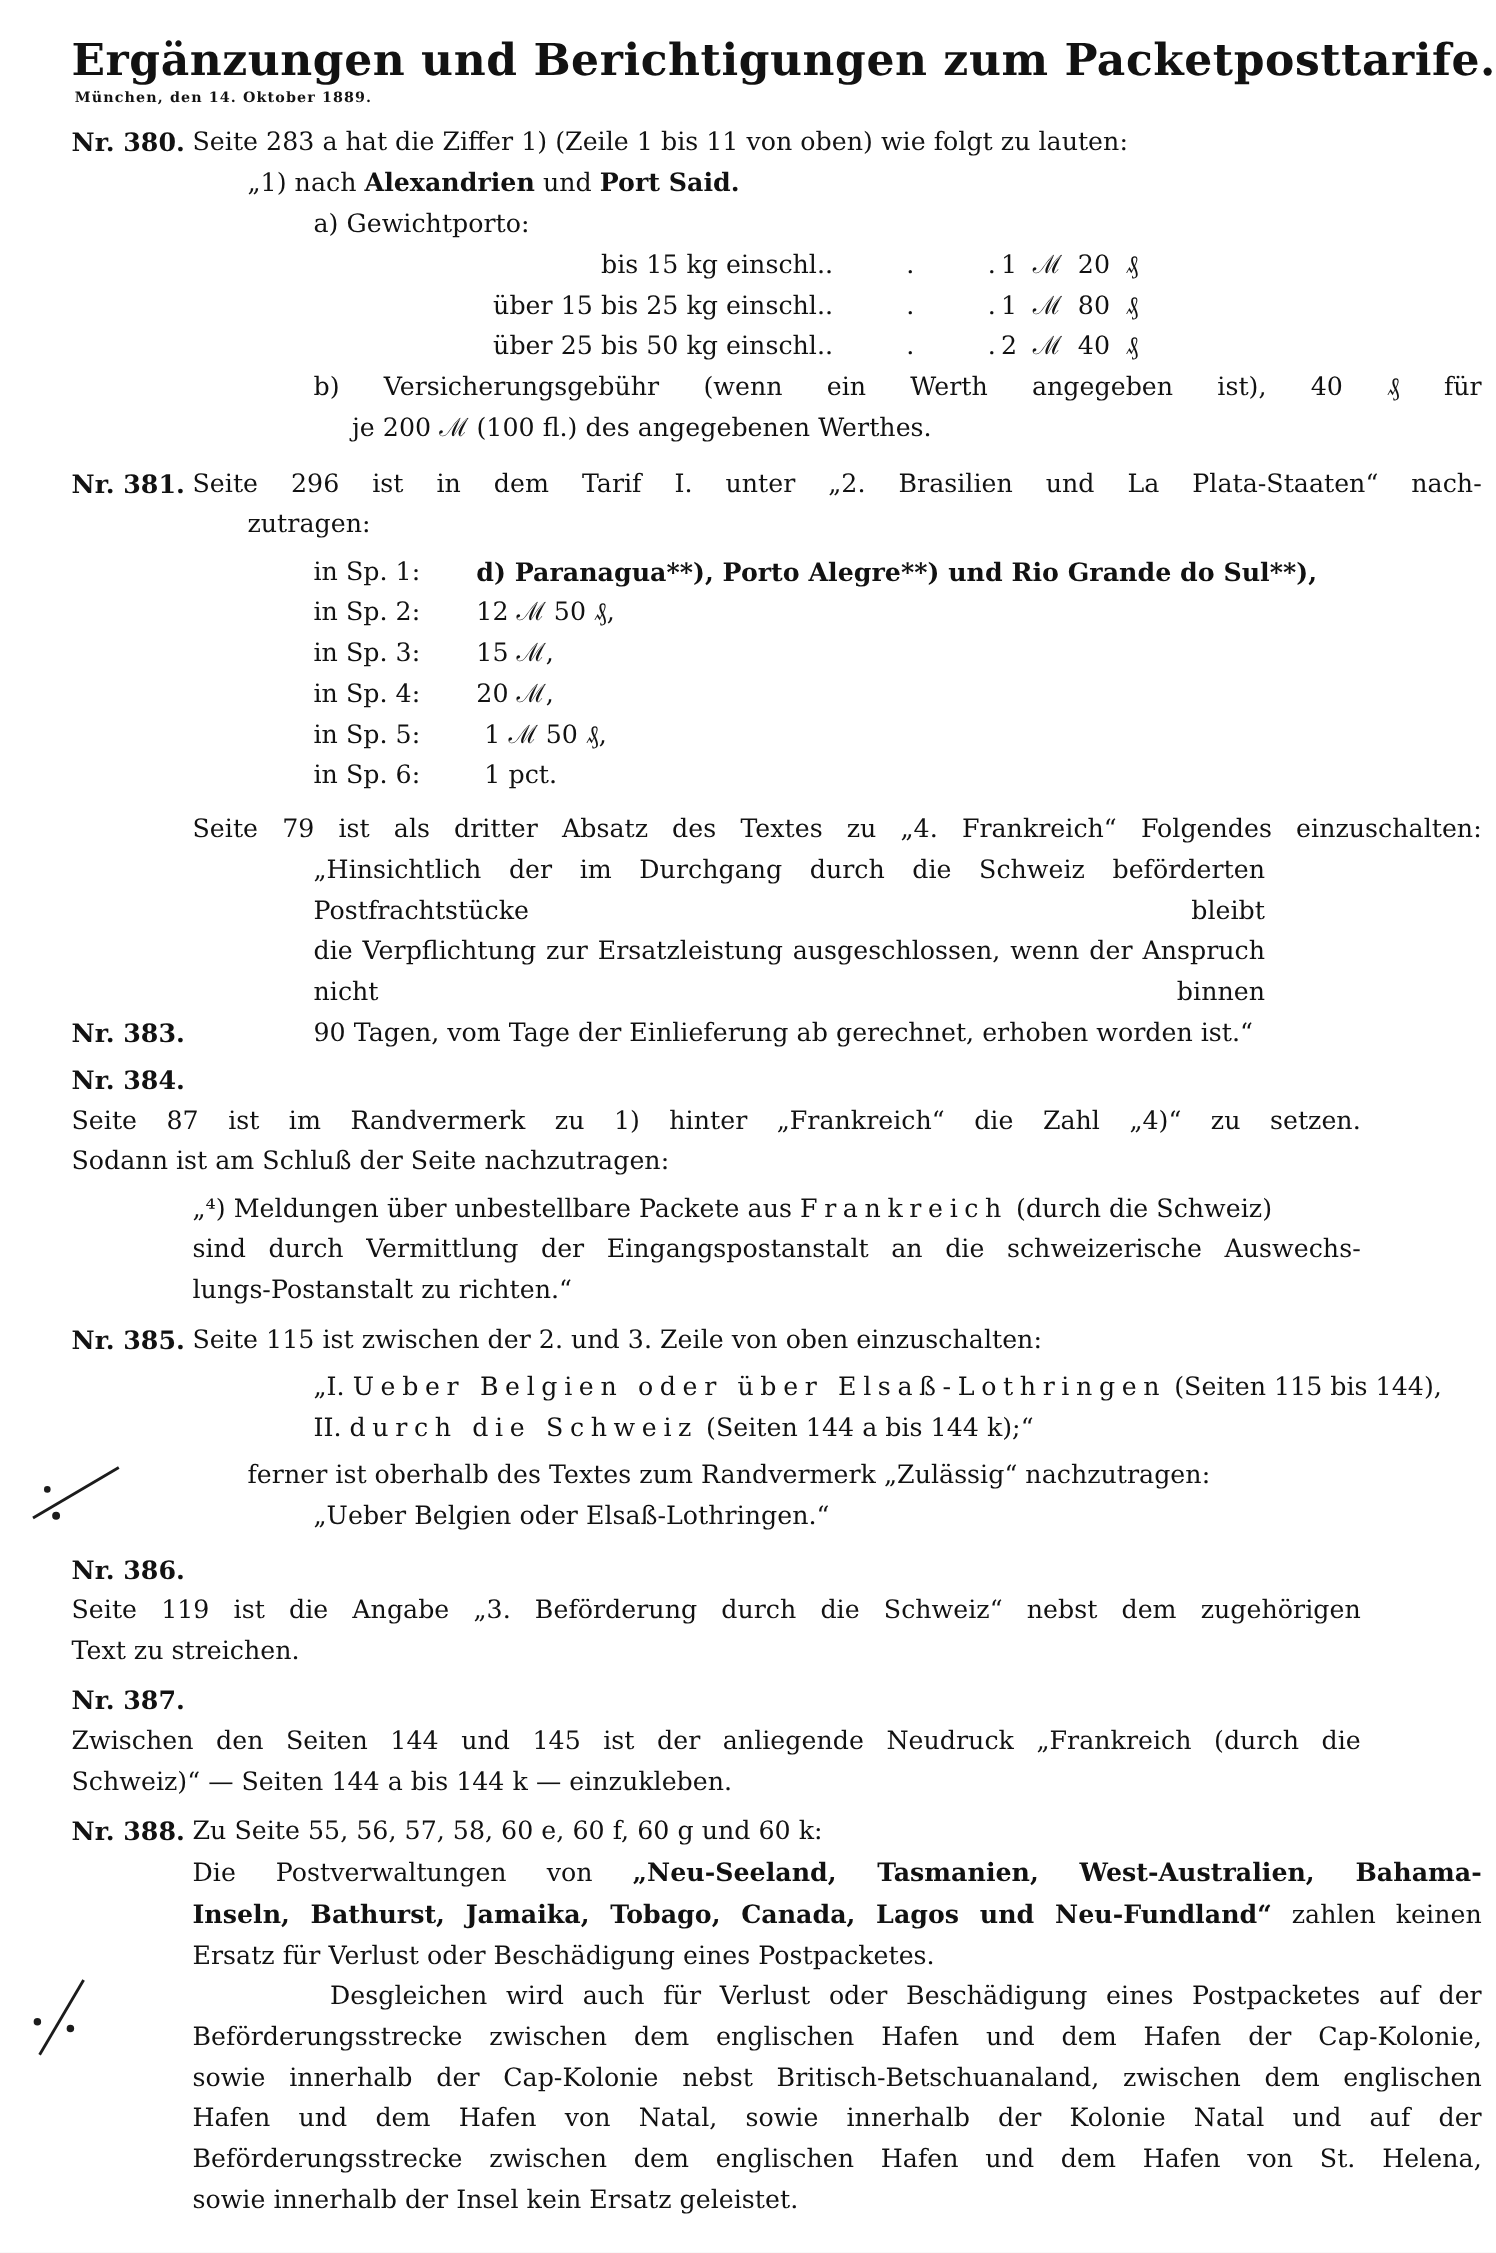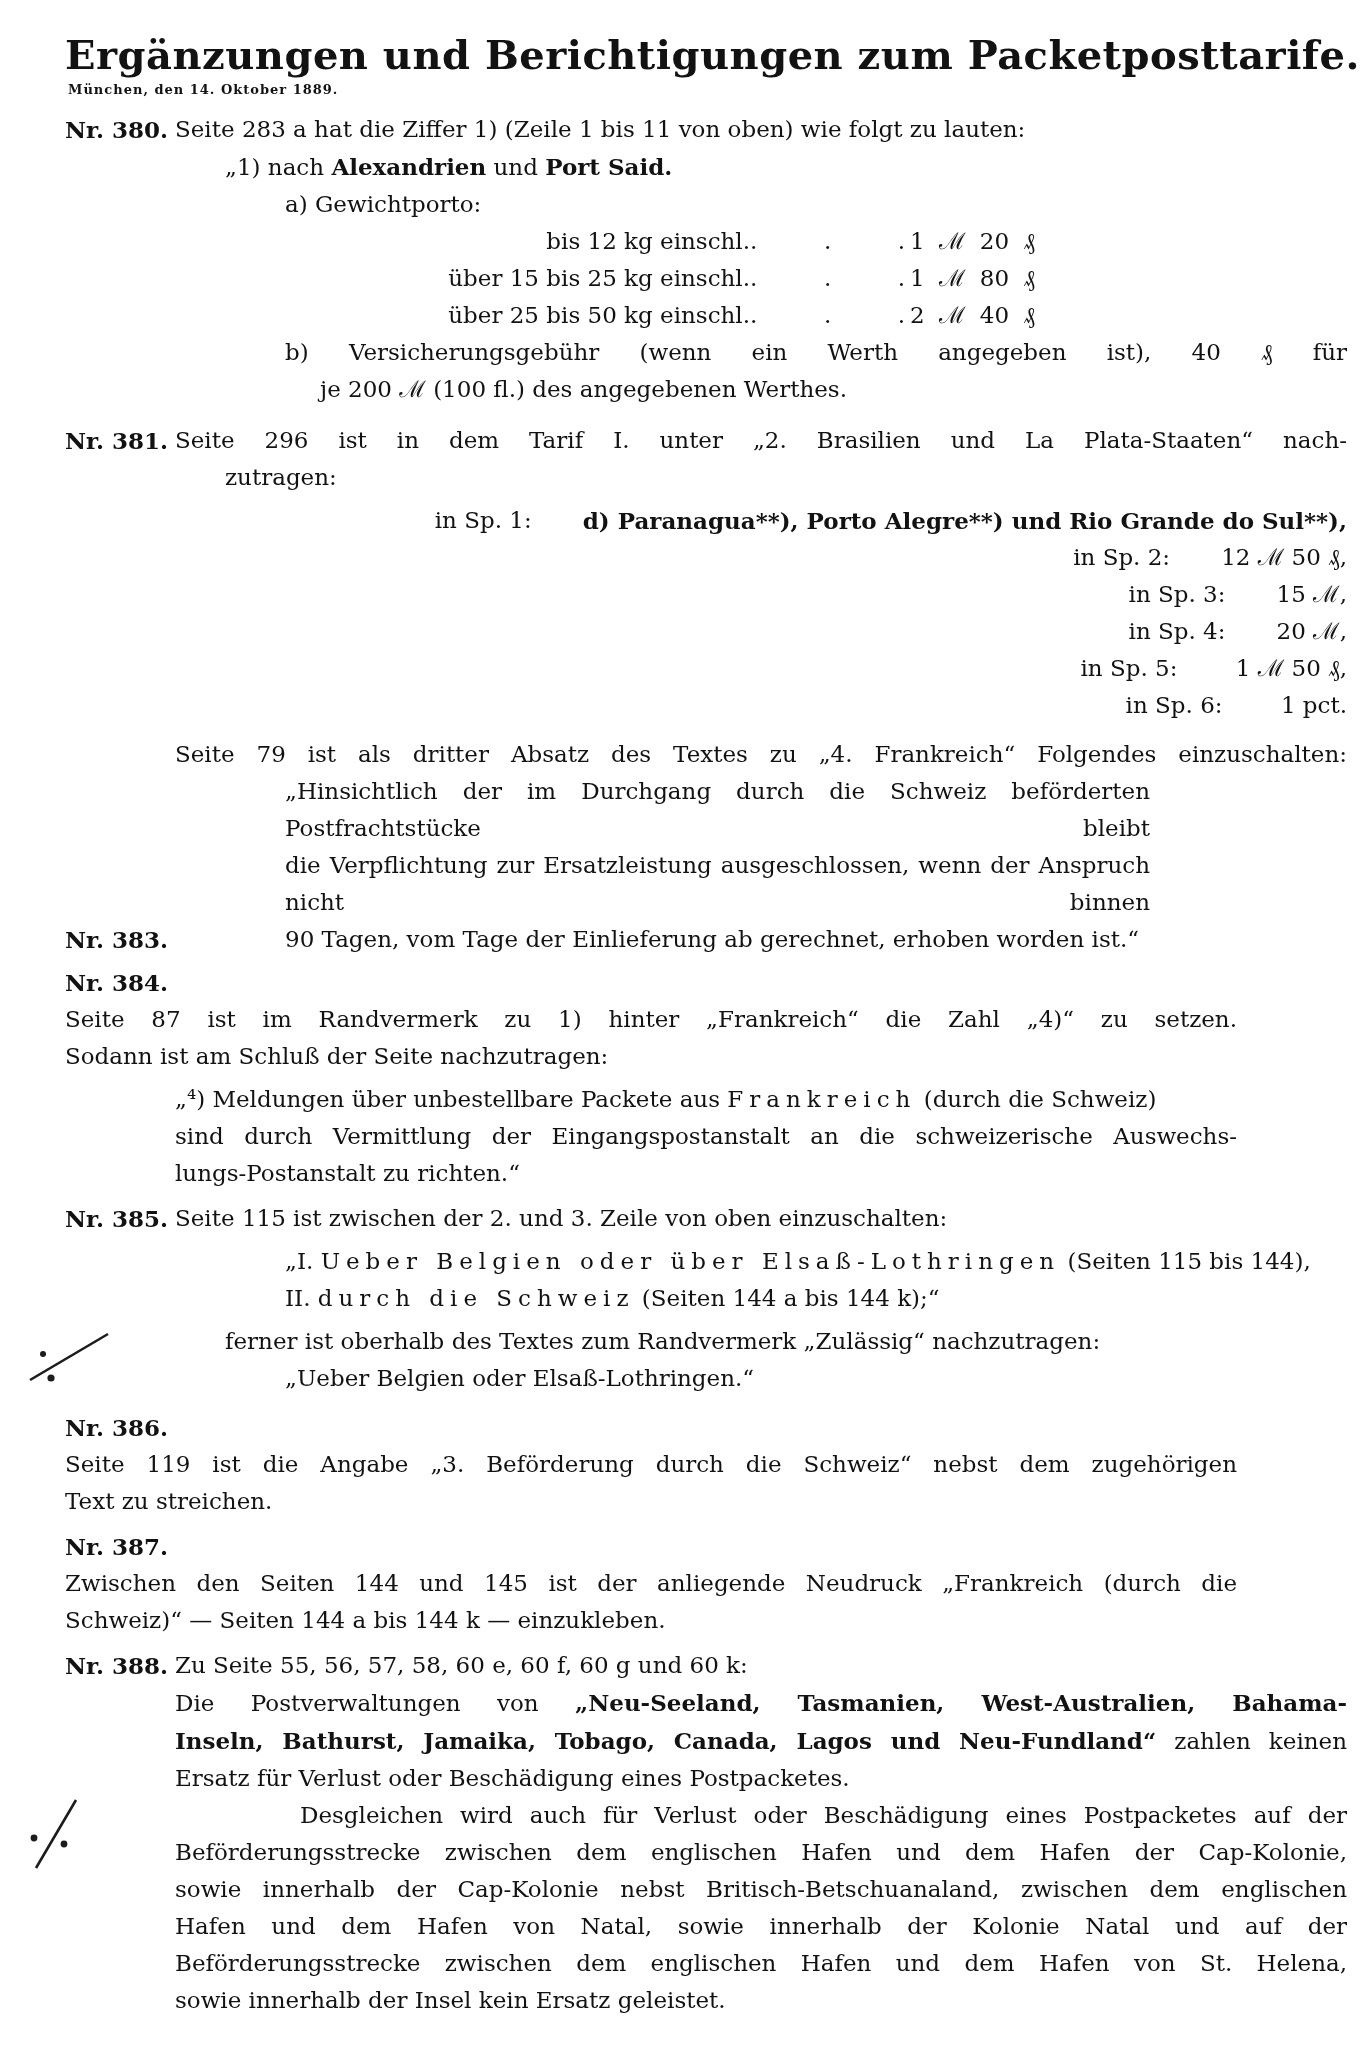--- a/index.html
+++ b/index.html
@@ -27,21 +27,21 @@
   .firstind{ padding-left:125px; }
   .b{ font-weight:bold; }
   .sperr{ letter-spacing:6px; }
   .w975{ width:975px; }
   
   .trow{ display:flex; white-space:pre; }
   .trange{ width:575px; flex:none; text-align:right; }
   .tdots{ width:148px; flex:none; text-align:center; word-spacing:26px; }
   .tamt{ padding-left:12px; word-spacing:7px; }
   
-  .sprow{ display:flex; padding-left:110px; white-space:pre;justify-content:flex-end; }
+  .sprow{ display:flex; padding-left:110px; white-space:pre; }
   .splabel{ width:148px; flex:none; }
   
   .mb14{ margin-bottom:14px; } .mb12{ margin-bottom:12px; }
   .mb8{ margin-bottom:8px;flex-direction:column; }   .mb6{ margin-bottom:6px;align-items:flex-end; }
   .mb16{ margin-bottom:0; } .mb30{ margin-bottom:30px; }
   .qgap{ margin-top:6px; }
   .mark{ position:absolute; }
   .mark svg{ display:block; }
 </style>
 </head>
@@ -70,21 +70,21 @@
 
     <div class="entries">
 
       <section class="entry mb14">
         <div class="no">Nr. 380.</div>
         <div class="body">
           <div class="line">Seite 283 a hat die Ziffer 1) (Zeile 1 bis 11 von oben) wie folgt zu lauten:</div>
           <div class="line ind1"><span>„1) nach </span><span class="b">Alexandrien</span><span> und </span><span class="b">Port Said.</span></div>
           <div class="line ind2">a) Gewichtporto:</div>
           <div class="trow">
-            <span class="trange">bis 12 kg einschl.</span><span class="tdots">.  .  .</span><span class="tamt">1 ℳ 20 ₰</span>
+            <span class="trange">bis 15 kg einschl.</span><span class="tdots">.  .  .</span><span class="tamt">1 ℳ 20 ₰</span>
           </div>
           <div class="trow">
             <span class="trange">über 15 bis 25 kg einschl.</span><span class="tdots">.  .  .</span><span class="tamt">1 ℳ 80 ₰</span>
           </div>
           <div class="trow">
             <span class="trange">über 25 bis 50 kg einschl.</span><span class="tdots">.  .  .</span><span class="tamt">2 ℳ 40 ₰</span>
           </div>
           <div class="line ind2 just">b) Versicherungsgebühr (wenn ein Werth angegeben ist), 40 ₰ für</div>
           <div class="line ind3">je 200 ℳ (100 fl.) des angegebenen Werthes.</div>
         </div>

